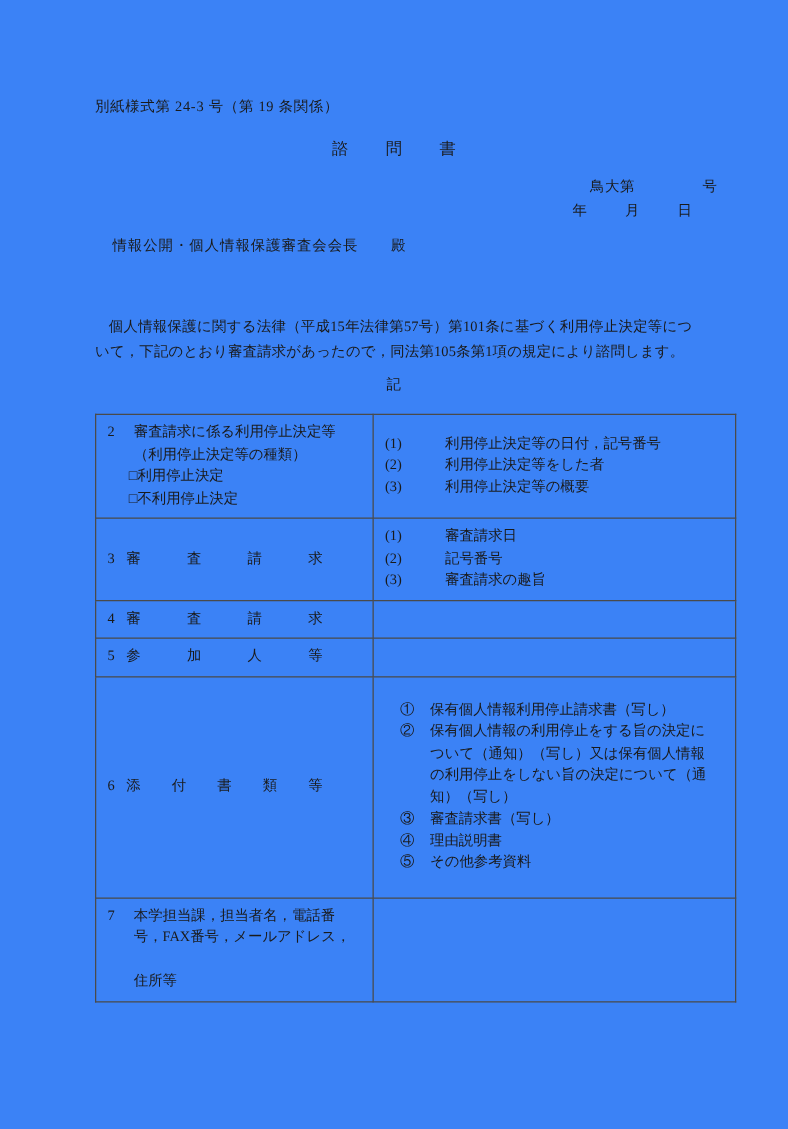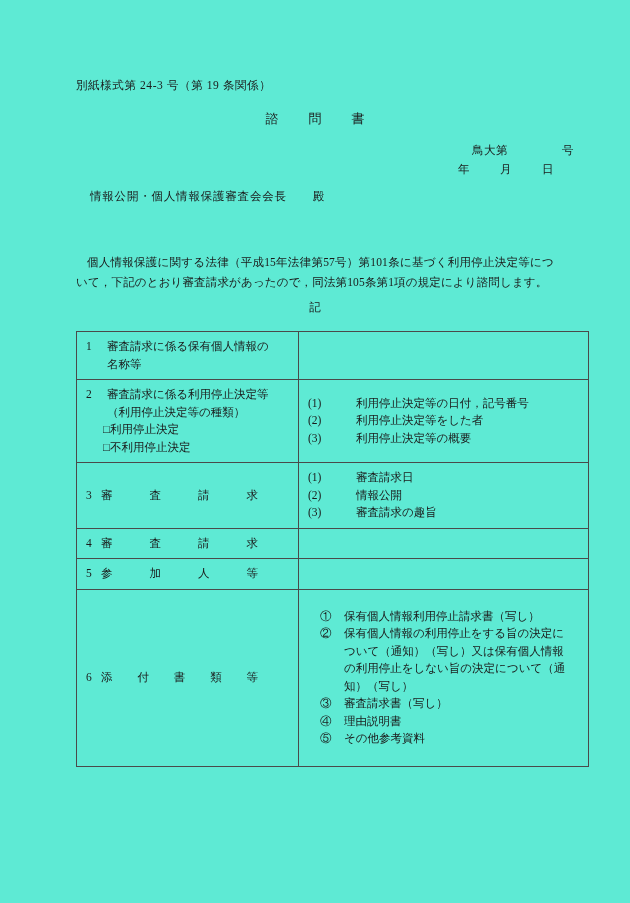--- a/index.html
+++ b/index.html
@@ -12,21 +12,21 @@
     height: 903px;
     font-family: "Liberation Serif", "DejaVu Serif", serif;
     color: #1a1a1a;
     position: relative;
     overflow: hidden;
   }
   .page {
     position: relative;
     width: 630px;
     height: 903px;
-    background: #5eead4;
+    background: #3b82f6;
   }
 
   
   .form-no {
     position: absolute;
     left: 76px;
     top: 78px;
     font-size: 11.5px;
     letter-spacing: 0.6px;
     white-space: nowrap;
@@ -215,26 +215,20 @@
   <div class="addressee"><span>情報公開・個人情報保護審査会会長</span><span class="dono">殿</span></div>
 
 
   <div class="body-text">個人情報保護に関する法律（平成15年法律第57号）第101条に基づく利用停止決定等について，下記のとおり審査請求があったので，同法第105条第1項の規定により諮問します。</div>
 
   <div class="ki-mark">記</div>
 
   <table class="form-table">
     <tbody>
 
-      <tr class="row-h1">
-        <td class="col-label">
-          <span class="lbl"><span class="num">1</span><span>審査請求に係る保有個人情報の</span><br><span class="sub-indent">名称等</span></span>
-        </td>
-        <td class="col-value"></td>
-      </tr>
 
       <tr class="row-h2">
         <td class="col-label">
           <span class="lbl"><span class="num">2</span><span>審査請求に係る利用停止決定等</span><br><span class="sub-indent">（利用停止決定等の種類）</span><span class="sub-indent-2 checkline">□利用停止決定</span><span class="sub-indent-2 checkline">□不利用停止決定</span></span>
         </td>
         <td class="col-value">
           <ul class="vlist">
             <li><span class="mk">(1)</span><span>利用停止決定等の日付，記号番号</span></li>
             <li><span class="mk">(2)</span><span>利用停止決定等をした者</span></li>
             <li><span class="mk">(3)</span><span>利用停止決定等の概要</span></li>
@@ -242,21 +236,21 @@
         </td>
       </tr>
 
       <tr class="row-h3">
         <td class="col-label">
           <span class="lbl-spread"><span class="num">3</span><span class="spread-text">審査請求</span></span>
         </td>
         <td class="col-value">
           <ul class="vlist">
             <li><span class="mk">(1)</span><span>審査請求日</span></li>
-            <li><span class="mk">(2)</span><span>情報公開</span></li>
+            <li><span class="mk">(2)</span><span>記号番号</span></li>
             <li><span class="mk">(3)</span><span>審査請求の趣旨</span></li>
           </ul>
         </td>
       </tr>
 
       <tr class="row-h4">
         <td class="col-label">
           <span class="lbl-spread"><span class="num">4</span><span class="spread-text">審査請求</span></span>
         </td>
         <td class="col-value"></td>
@@ -277,16 +271,22 @@
           <ul class="clist">
             <li><span class="mk">①</span><span>保有個人情報利用停止請求書（写し）</span></li>
             <li><span class="mk">②</span><span>保有個人情報の利用停止をする旨の決定について（通知）（写し）又は保有個人情報の利用停止をしない旨の決定について（通知）（写し）</span></li>
             <li><span class="mk">③</span><span>審査請求書（写し）</span></li>
             <li><span class="mk">④</span><span>理由説明書</span></li>
             <li><span class="mk">⑤</span><span>その他参考資料</span></li>
           </ul>
         </td>
       </tr>
 
+      <tr class="row-h7">
+        <td class="col-label">
+          <span class="lbl"><span class="num">7</span><span>本学担当課，担当者名，電話番</span><br><span class="sub-indent">号，FAX番号，メールアドレス，</span><br><span class="sub-indent">住所等</span></span>
+        </td>
+        <td class="col-value"></td>
+      </tr>
     </tbody>
   </table>
 
 </div>
 
 </body></html>

